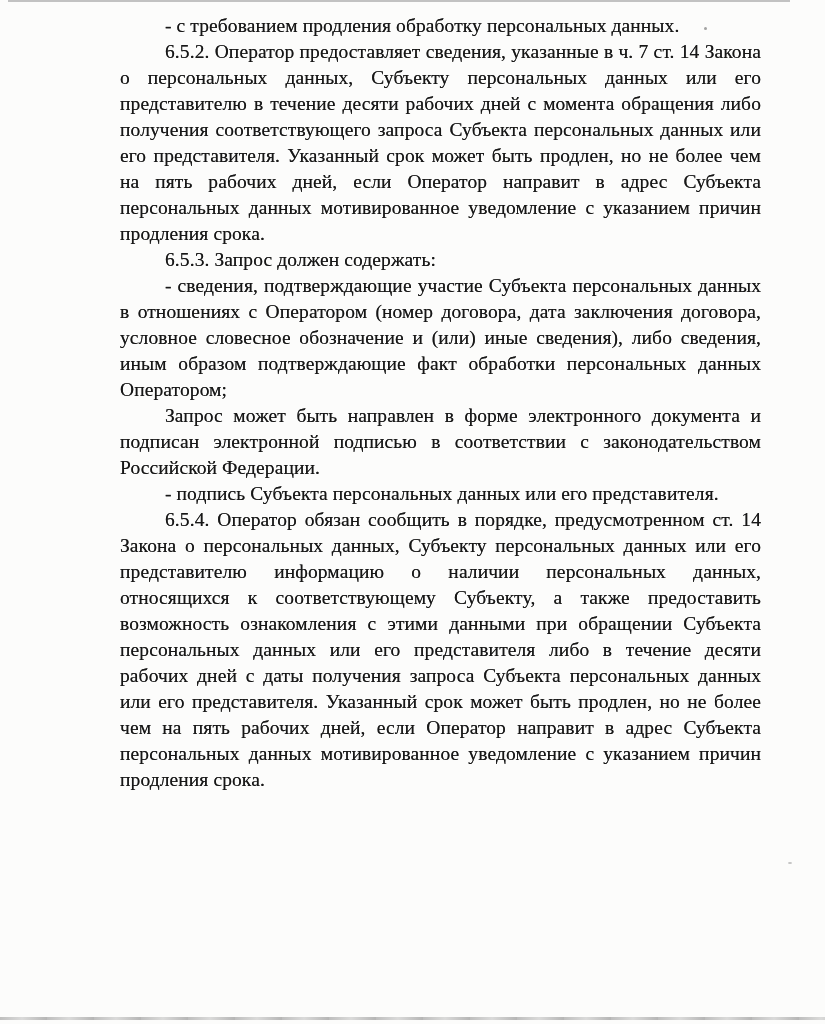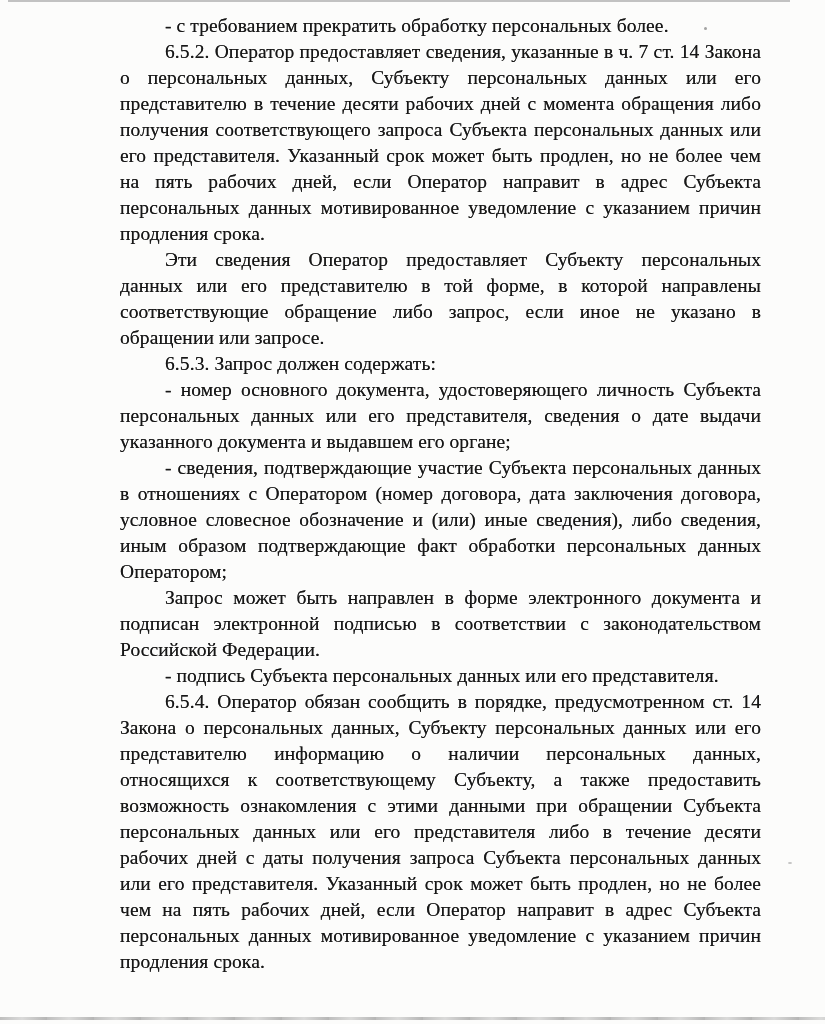--- a/index.html
+++ b/index.html
@@ -76,25 +76,23 @@
 </style>
 </head>
 <body>
 
 <div class="artifact artifact-top"></div>
 <div class="artifact artifact-dot"></div>
 <div class="artifact artifact-dot-2"></div>
 
 <div class="page">
   <div class="doc-text">
-    <p>- с требованием прекратить обработку персональных более.</p>
+    <p>- с требованием продления обработку персональных данных.</p>
     <p>6.5.2. Оператор предоставляет сведения, указанные в ч. 7 ст. 14 Закона о персональных данных, Субъекту персональных данных или его представителю в течение десяти рабочих дней с момента обращения либо получения соответствующего запроса Субъекта персональных данных или его представителя. Указанный срок может быть продлен, но не более чем на пять рабочих дней, если Оператор направит в адрес Субъекта персональных данных мотивированное уведомление с указанием причин продления срока.</p>
-    <p>Эти сведения Оператор предоставляет Субъекту персональных данных или его представителю в той форме, в которой направлены соответствующие обращение либо запрос, если иное не указано в обращении или запросе.</p>
     <p>6.5.3. Запрос должен содержать:</p>
-    <p>- номер основного документа, удостоверяющего личность Субъекта персональных данных или его представителя, сведения о дате выдачи указанного документа и выдавшем его органе;</p>
     <p>- сведения, подтверждающие участие Субъекта персональных данных в отношениях с Оператором (номер договора, дата заключения договора, условное словесное обозначение и (или) иные сведения), либо сведения, иным образом подтверждающие факт обработки персональных данных Оператором;</p>
     <p>Запрос может быть направлен в форме электронного документа и подписан электронной подписью в соответствии с законодательством Российской Федерации.</p>
     <p>- подпись Субъекта персональных данных или его представителя.</p>
     <p>6.5.4. Оператор обязан сообщить в порядке, предусмотренном ст. 14 Закона о персональных данных, Субъекту персональных данных или его представителю информацию о наличии персональных данных, относящихся к соответствующему Субъекту, а также предоставить возможность ознакомления с этими данными при обращении Субъекта персональных данных или его представителя либо в течение десяти рабочих дней с даты получения запроса Субъекта персональных данных или его представителя. Указанный срок может быть продлен, но не более чем на пять рабочих дней, если Оператор направит в адрес Субъекта персональных данных мотивированное уведомление с указанием причин продления срока.</p>
 
   </div>
 </div>
 
 <div class="artifact artifact-bottom"></div>
 

